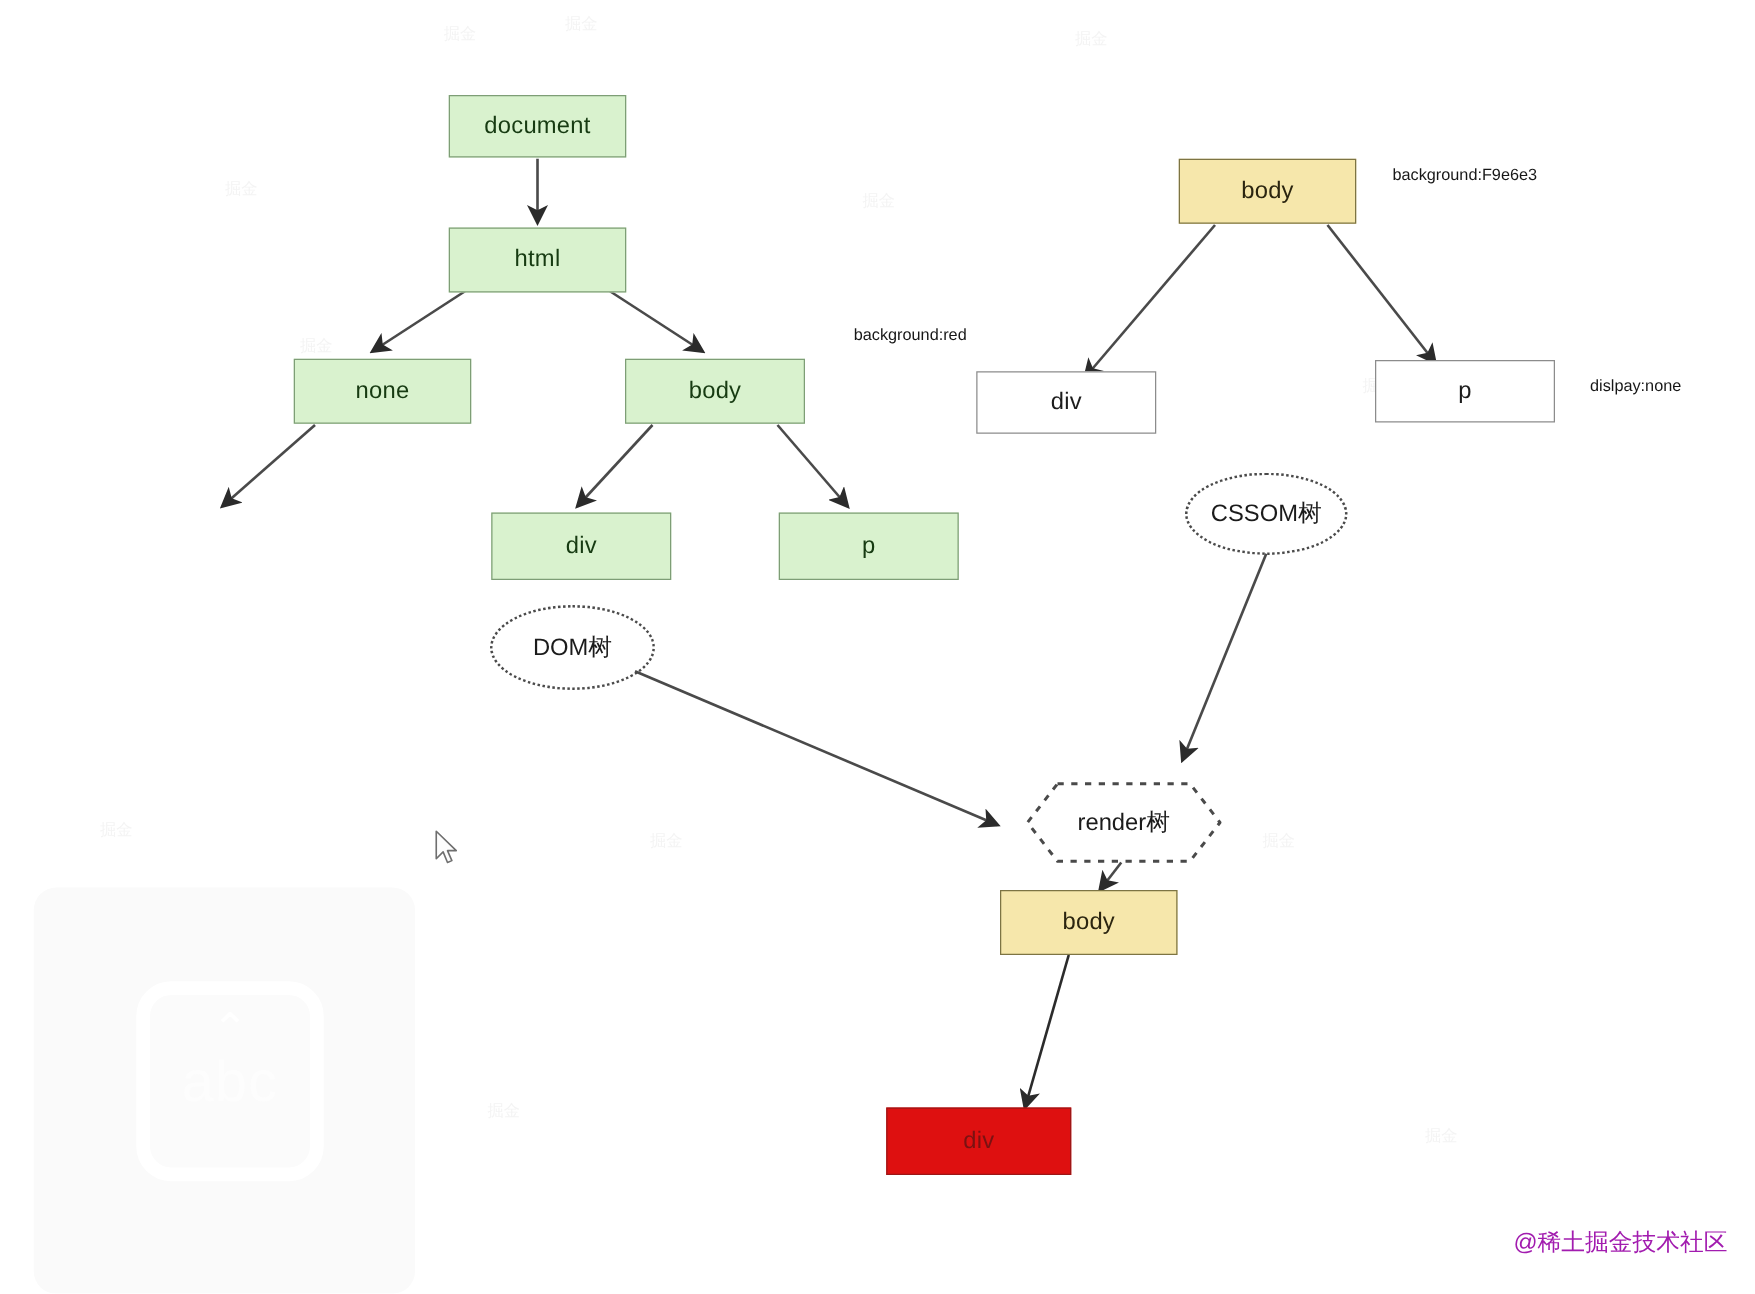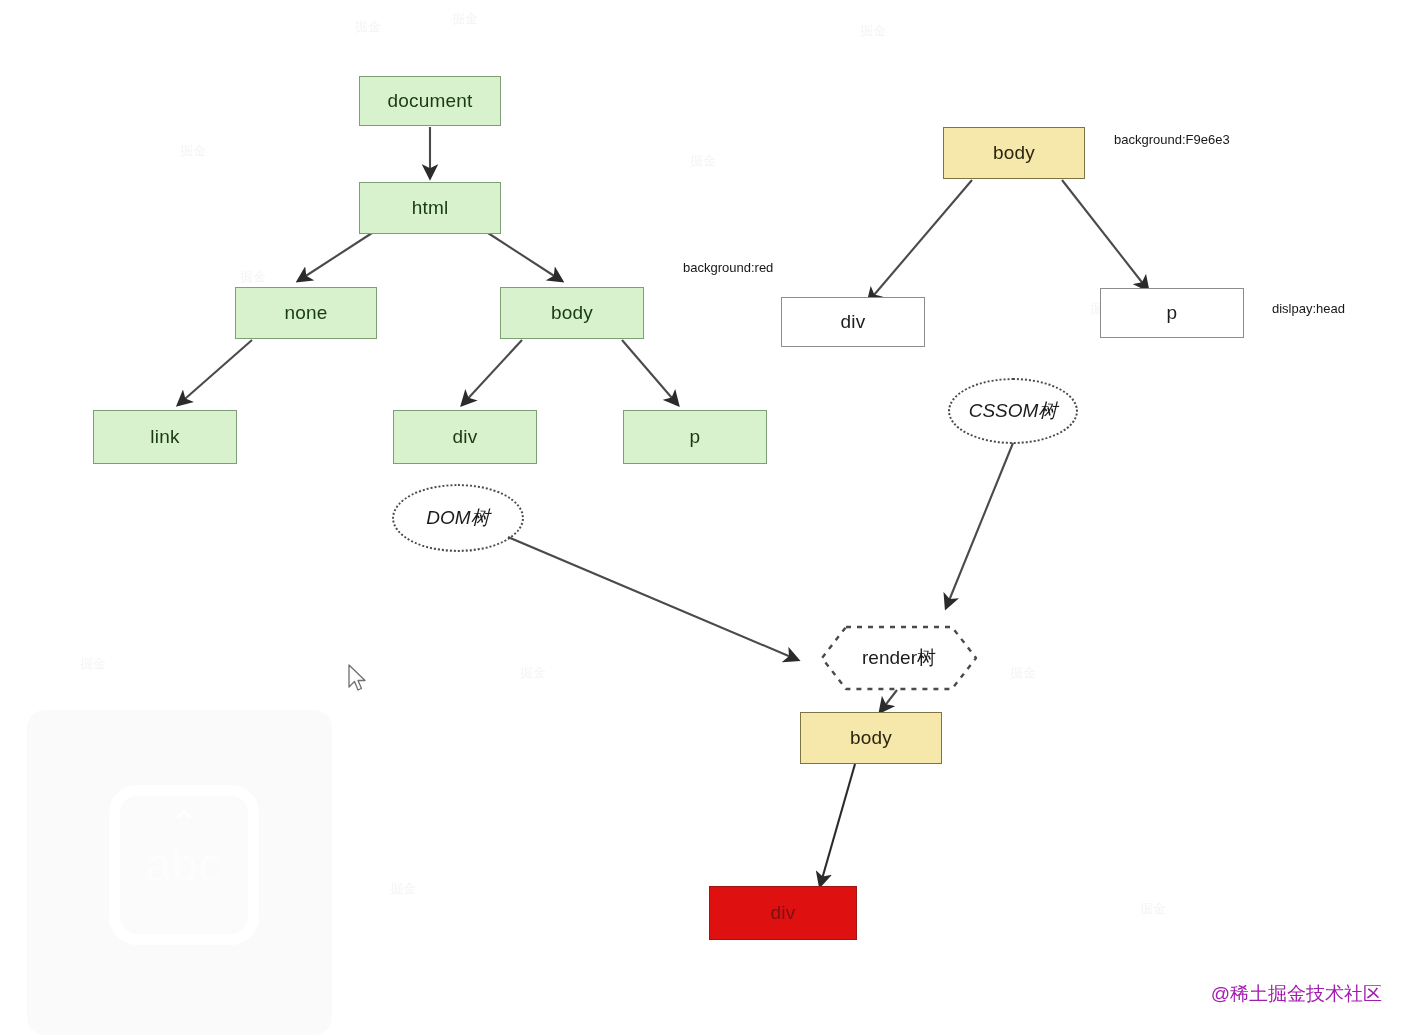--- a/index.html
+++ b/index.html
@@ -65,21 +65,20 @@
     box-sizing: border-box;
     display: flex;
     align-items: center;
     justify-content: center;
     border: 2.4px dotted #4a4a4a;
     border-radius: 50%;
     background: transparent;
     font-size: 19px;
     color: #1b1b1b;
     white-space: nowrap;
-    font-style: italic;
   }
   .hexwrap {
     position: absolute;
     display: flex;
     align-items: center;
     justify-content: center;
     font-size: 19px;
     color: #1b1b1b;
     white-space: nowrap;
   }
@@ -223,23 +222,20 @@
   </div>
 
   <div class="node green" style="left:235px; top:287px; width:142px; height:52px;">
     <span>none</span>
   </div>
 
   <div class="node green" style="left:500px; top:287px; width:144px; height:52px;">
     <span>body</span>
   </div>
 
-  <div class="node green" style="left:93px;  top:410px; width:144px; height:54px;">
-    <span>link</span>
-  </div>
 
   <div class="node green" style="left:393px; top:410px; width:144px; height:54px;">
     <span>div</span>
   </div>
 
   <div class="node green" style="left:623px; top:410px; width:144px; height:54px;">
     <span>p</span>
   </div>
 
   <div class="ellipse" style="left:392px; top:484px; width:132px; height:68px;align-items:center;">
@@ -253,21 +249,21 @@
   <div class="node white" style="left:781px; top:297px; width:144px; height:50px;">
     <span>div</span>
   </div>
 
   <div class="node white" style="left:1100px; top:288px; width:144px; height:50px;">
     <span>p</span>
   </div>
 
   <div class="annot" style="left:1114px; top:132px;">background:F9e6e3</div>
   <div class="annot" style="left:683px; top:260px;">background:red</div>
-  <div class="annot" style="left:1272px; top:301px;">dislpay:head</div>
+  <div class="annot" style="left:1272px; top:301px;">dislpay:none</div>
 
   <div class="ellipse" style="left:948px; top:378px; width:130px; height:66px;">
     <span>CSSOM树</span>
   </div>
 
   <div class="hexwrap" style="left:820px; top:625px; width:158px; height:66px;">
     <svg width="158" height="66" viewBox="0 0 158 66" xmlns="http://www.w3.org/2000/svg">
       <polygon points="26,2 132,2 156,33 132,64 26,64 2,33" fill="none" stroke="#4a4a4a" stroke-width="2.4" stroke-dasharray="5 6" stroke-linejoin="round"></polygon>
     </svg>
     <span>render树</span>

